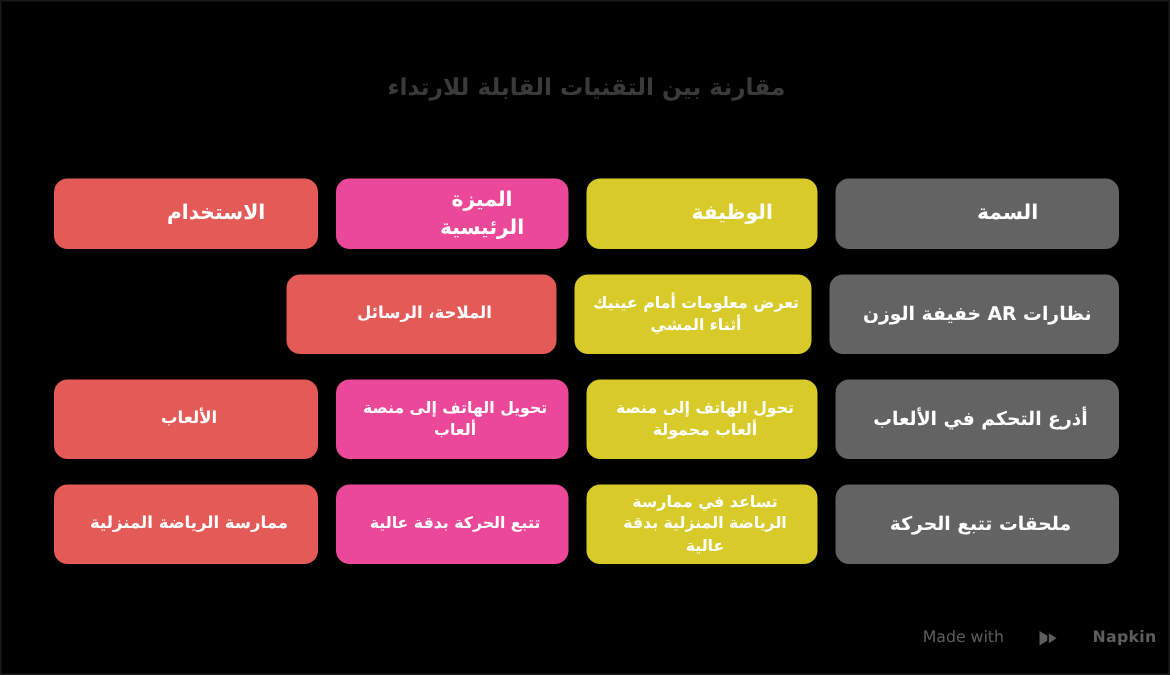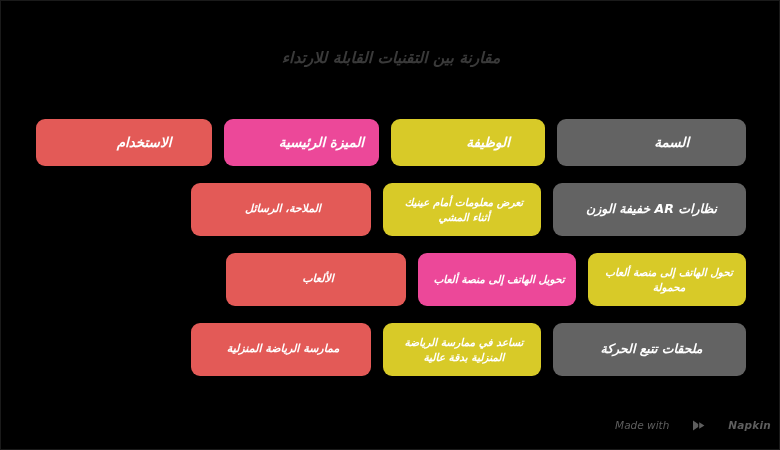--- a/index.html
+++ b/index.html
@@ -16,21 +16,20 @@
   }
   .slide {
     position: absolute;
     left: 0;
     top: 0;
     width: 780px;
     height: 450px;
     background: #000000;
     box-sizing: border-box;
     border: 1px solid #1a1a1a;
-    font-style: italic;
   }
   .title {
     position: absolute;
     left: 0;
     top: 48px;
     width: 780px;
     text-align: center;
     color: #3a3a3a;
     font-size: 15.5px;
     font-weight: bold;
@@ -131,28 +130,30 @@
       <div class="cell c-use bg-red">الاستخدام</div>
     </div>
 
     <div class="row data-row">
       <div class="cell c-feat bg-gray">نظارات AR خفيفة الوزن</div>
       <div class="cell c-func bg-yellow">تعرض معلومات أمام عينيك أثناء المشي</div>
       <div class="cell c-use bg-red">الملاحة، الرسائل</div>
     </div>
 
     <div class="row data-row">
+      <div class="cell c-feat bg-gray">أذرع التحكم في الألعاب</div>
       <div class="cell c-func bg-yellow">تحول الهاتف إلى منصة ألعاب محمولة</div>
       <div class="cell c-key bg-orange">تحويل الهاتف إلى منصة ألعاب</div>
       <div class="cell c-use bg-red">الألعاب</div>
     </div>
 
     <div class="row data-row">
       <div class="cell c-feat bg-gray">ملحقات تتبع الحركة</div>
       <div class="cell c-func bg-yellow">تساعد في ممارسة الرياضة المنزلية بدقة عالية</div>
+      <div class="cell c-key bg-orange">تتبع الحركة بدقة عالية</div>
       <div class="cell c-use bg-red">ممارسة الرياضة المنزلية</div>
     </div>
 
   </div>
 
   <div class="watermark">
     <span>Made with</span>
     <span class="wm-logo">
       <svg width="13" height="11" viewBox="0 0 13 11" aria-hidden="true">
         <path d="M1 0.6 L1 10.4 L6.2 7.1 L6.2 3.9 Z" fill="#5e5e5e"></path>

